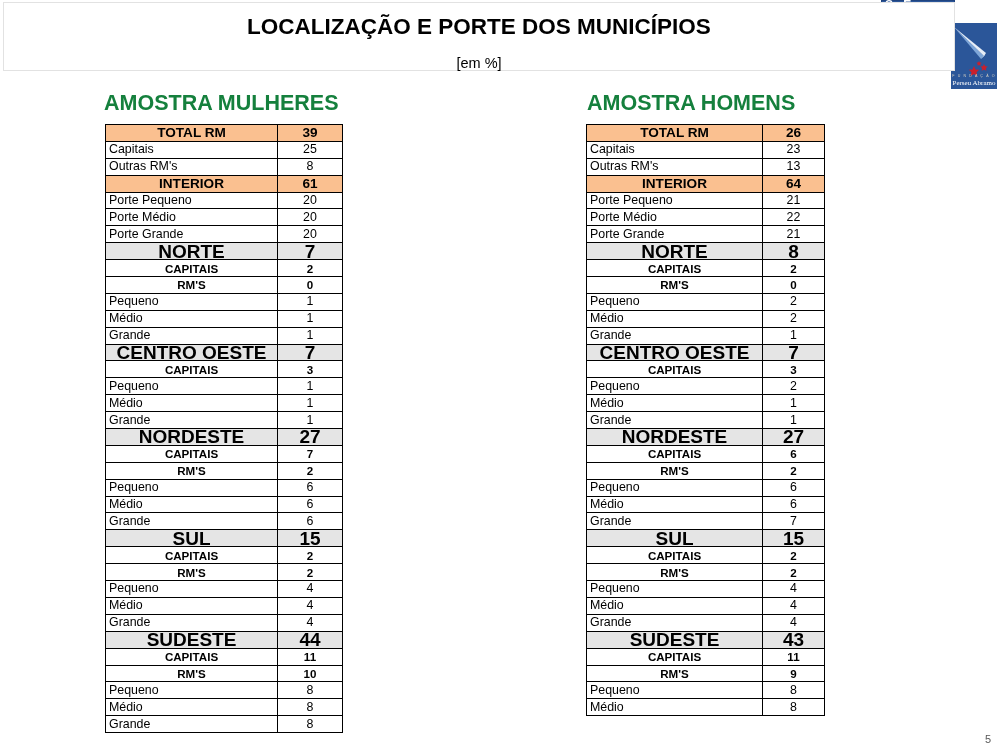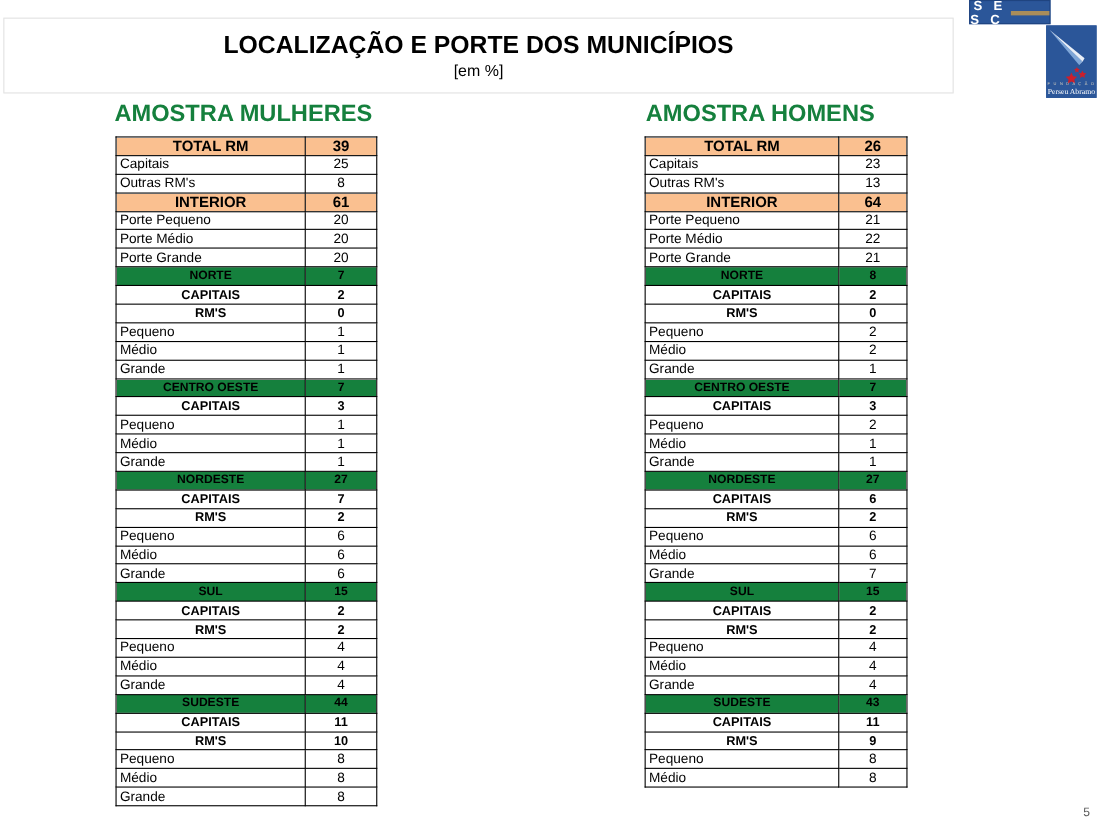--- a/index.html
+++ b/index.html
@@ -64,43 +64,43 @@
     text-align: center;
     color: #ffffff;
     font-size: 7px;
     font-family: "Liberation Serif", serif;
     white-space: nowrap;
   }
 
   
   #title-box {
     position: absolute;
-    left: 3px; top: 16px;
-    width: 864px; height: 69px;
+    left: 3px; top: 2px;
+    width: 952px; height: 69px;
     border: 1px solid #e2e2e2;
     background: #ffffff;
     display: flex;
     flex-direction: column;
     align-items: center;
     justify-content: flex-start;
     padding-top: 11px;
   }
   #title-main {
     font-size: 22.5px;
     font-weight: bold;
     color: #000000;
     letter-spacing: 0px;
     line-height: 26px;
     white-space: nowrap;
   }
   #title-sub {
     font-size: 14.5px;
     color: #000000;
     line-height: 18px;
-    margin-top: 2px;
+    margin-top: 14px;
   }
 
   
   .panel-heading {
     position: absolute;
     font-size: 21.5px;
     font-weight: bold;
     color: #15803d;
     white-space: nowrap;
     top: 91px;
@@ -133,21 +133,21 @@
     vertical-align: middle;
     overflow: hidden;
     white-space: nowrap;
   }
   .data-table td.label { text-align: left;  padding-left: 3px; }
   .data-table td.value { text-align: center; }
 
   
   tr.rt-total  td { background: #fac090; font-weight: bold; font-size: 13.6px; }
   tr.rt-total  td.label { text-align: center; padding-left: 0; margin-top: 40px; }
-  tr.rt-region td { background: #15803d; font-weight: bold; font-size: 11px; }
+  tr.rt-region td { background: #e5e5e5; font-weight: bold; font-size: 19px; }
   tr.rt-region td.label { text-align: center; padding-left: 0; }
   tr.rt-sub    td { background: #ffffff; font-weight: bold; font-size: 11.6px; }
   tr.rt-sub    td.label { text-align: center; padding-left: 0; }
   tr.rt-plain  td { background: #ffffff; font-weight: normal; }
 
   
   .data-table { border: 1.6px solid #000000; }
 
   
   #page-number {

